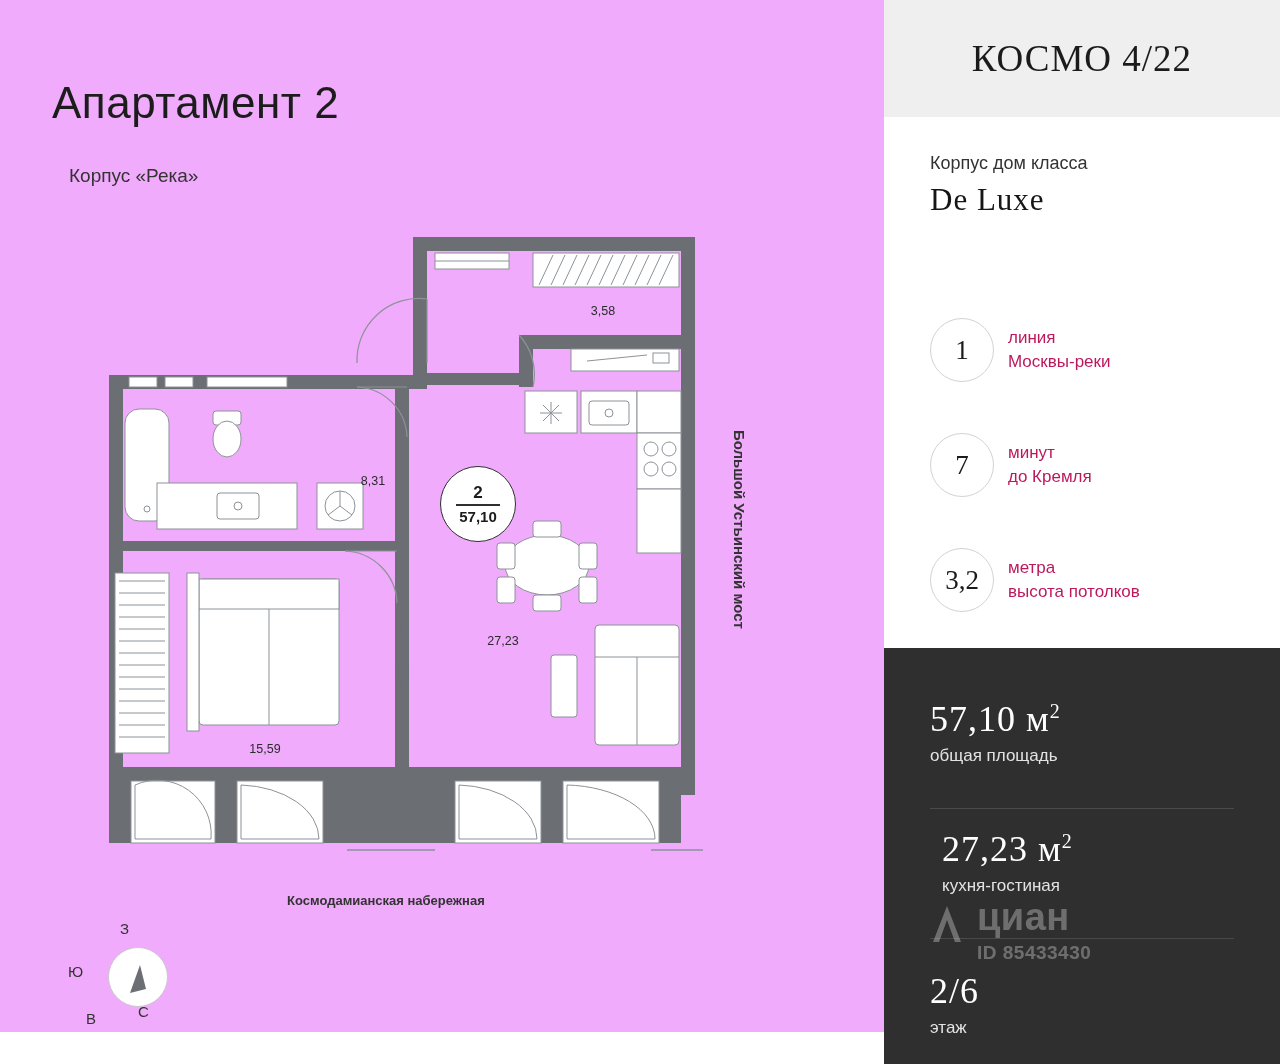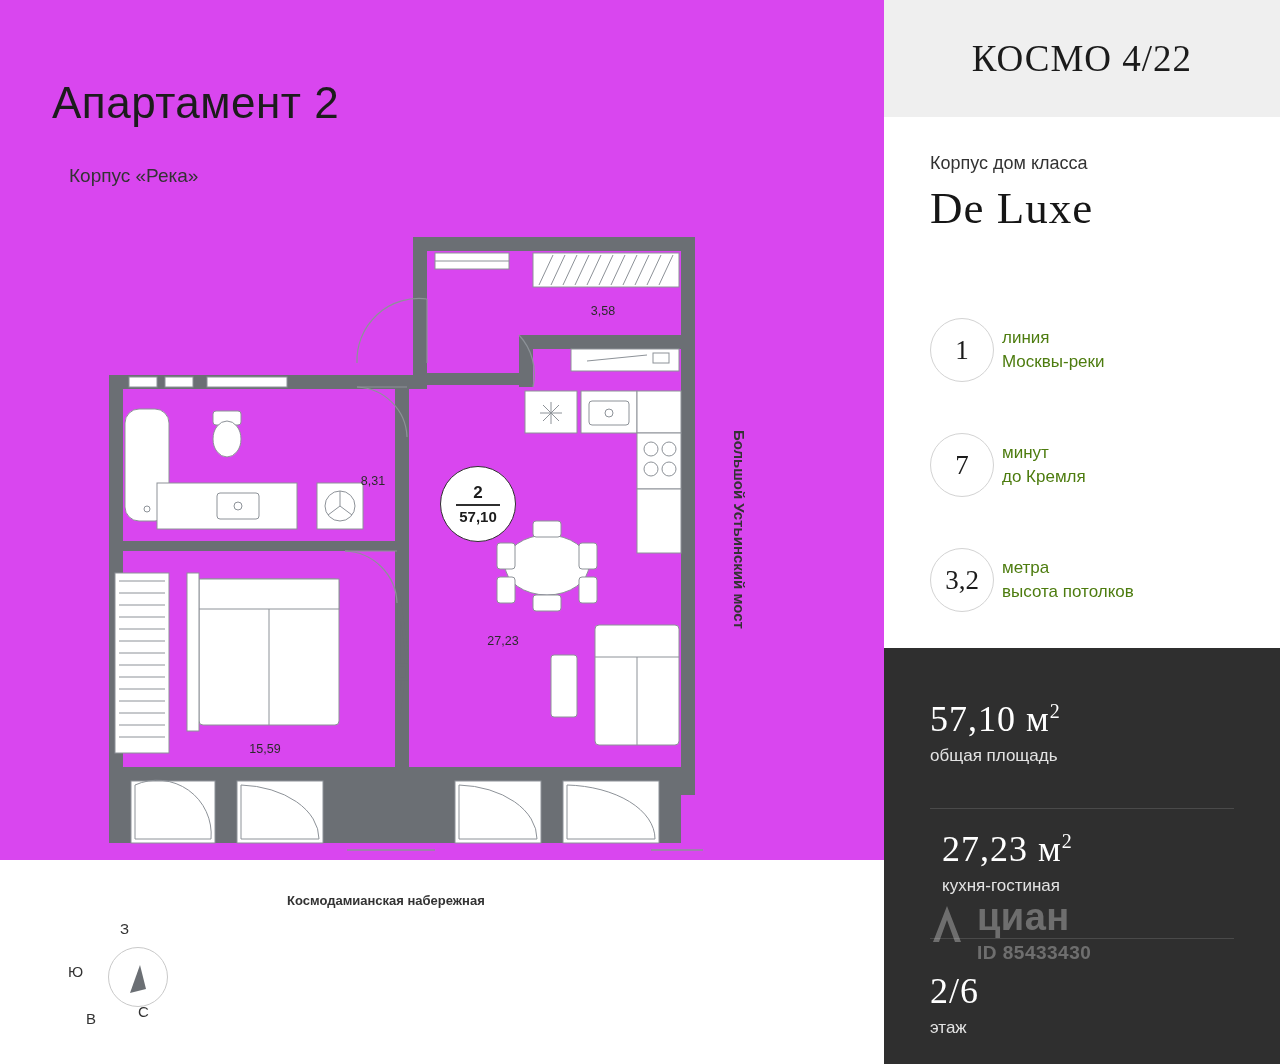--- a/index.html
+++ b/index.html
@@ -8,21 +8,21 @@
     width: 1280px; height: 1064px;
     background: #ffffff;
     font-family: "Liberation Sans", sans-serif;
     color: #222;
     overflow: hidden;
     position: relative;
   }
   .page { position: relative; width: 1280px; height: 1064px; }
 
   
-  .plan-area { position: absolute; left: 0; top: 0; width: 884px; height: 860px; background:#d946ef; }
+  .plan-area { position: absolute; left: 0; top: 0; width: 884px; height: 1032px; background:#f0abfc; }
 
   .title { position: absolute; left: 52px; top: 78px; font-size: 44px; font-weight: 400; letter-spacing: 0.5px; color:#1c1c1c; }
   .subtitle { position: absolute; left: 69px; top: 165px; font-size: 19px; font-weight: 400; color:#333; }
 
   .street-bottom { position: absolute; left: 287px; top: 893px; font-size: 13px; font-weight: 700; color:#333; }
   .street-right { position: absolute; left: 731px; top: 430px; font-size: 15px; font-weight: 700; color:#333;
      writing-mode: vertical-rl; text-orientation: mixed; }
 
   
   .compass { position: absolute; left: 50px; top: 905px; width: 150px; height: 140px; }
@@ -46,27 +46,27 @@
 
   
   .panel { position:absolute; left:884px; top:0; width:396px; height:1064px; background:#fff; }
 
   .brand-block { position:absolute; left:0; top:0; width:396px; height:117px; background:#efefef;
      display:flex; align-items:center; justify-content:center;text-align:right; }
   .brand { font-family:"Liberation Serif", serif; font-size:37px; letter-spacing:1px; color:#1b1b1b; }
 
   .deluxe-block { position:absolute; left:0; top:117px; width:396px; height:153px; background:#fff; padding-left:46px; }
   .deluxe-sub { position:absolute; top:36px; left:46px; font-size:18px; color:#333; }
-  .deluxe { position:absolute; top:65px; left:46px; font-family:"Liberation Serif", serif; font-size:45px; color:#161616; letter-spacing:1px; }
+  .deluxe { position:absolute; top:65px; left:46px; font-family:"Liberation Serif", serif; font-size:31px; color:#161616; letter-spacing:1px; }
 
   .stats { position:absolute; left:0; top:270px; width:396px; height:378px; background:#fff; }
   .stat-row { position:absolute; left:46px; display:flex; align-items:center; }
   .stat-row .circ { width:64px; height:64px; border:1px solid #d3d3d3; border-radius:50%; display:flex; align-items:center; justify-content:center;
      font-family:"Liberation Serif", serif; font-size:27px; color:#1b1b1b; }
-  .stat-row .txt { margin-left:8px; font-size:17px; line-height:1.42; color:#4d7c0f; }
+  .stat-row .txt { margin-left:14px; font-size:17px; line-height:1.42; color:#be185d; }
   .r1 { top:48px; } .r2 { top:163px; } .r3 { top:278px; }
 
   .dark { position:absolute; left:0; top:648px; width:396px; height:416px; background:#2f2f2f; color:#fff; }
   .dseg { position:absolute; left:0; width:396px; }
   .dseg .big { font-family:"Liberation Serif", serif; font-size:36px; letter-spacing:1px; color:#fff; }
   .dseg .big sup { font-size:20px; }
   .dseg .cap { font-size:17px; color:#e3e3e3; margin-top:6px; }
   .sep { position:absolute; left:46px; width:304px; height:1px; background:#4a4a4a; }
   .d1 { top:50px; padding-left:46px; }
   .d2 { top:180px; padding-left:58px; }

